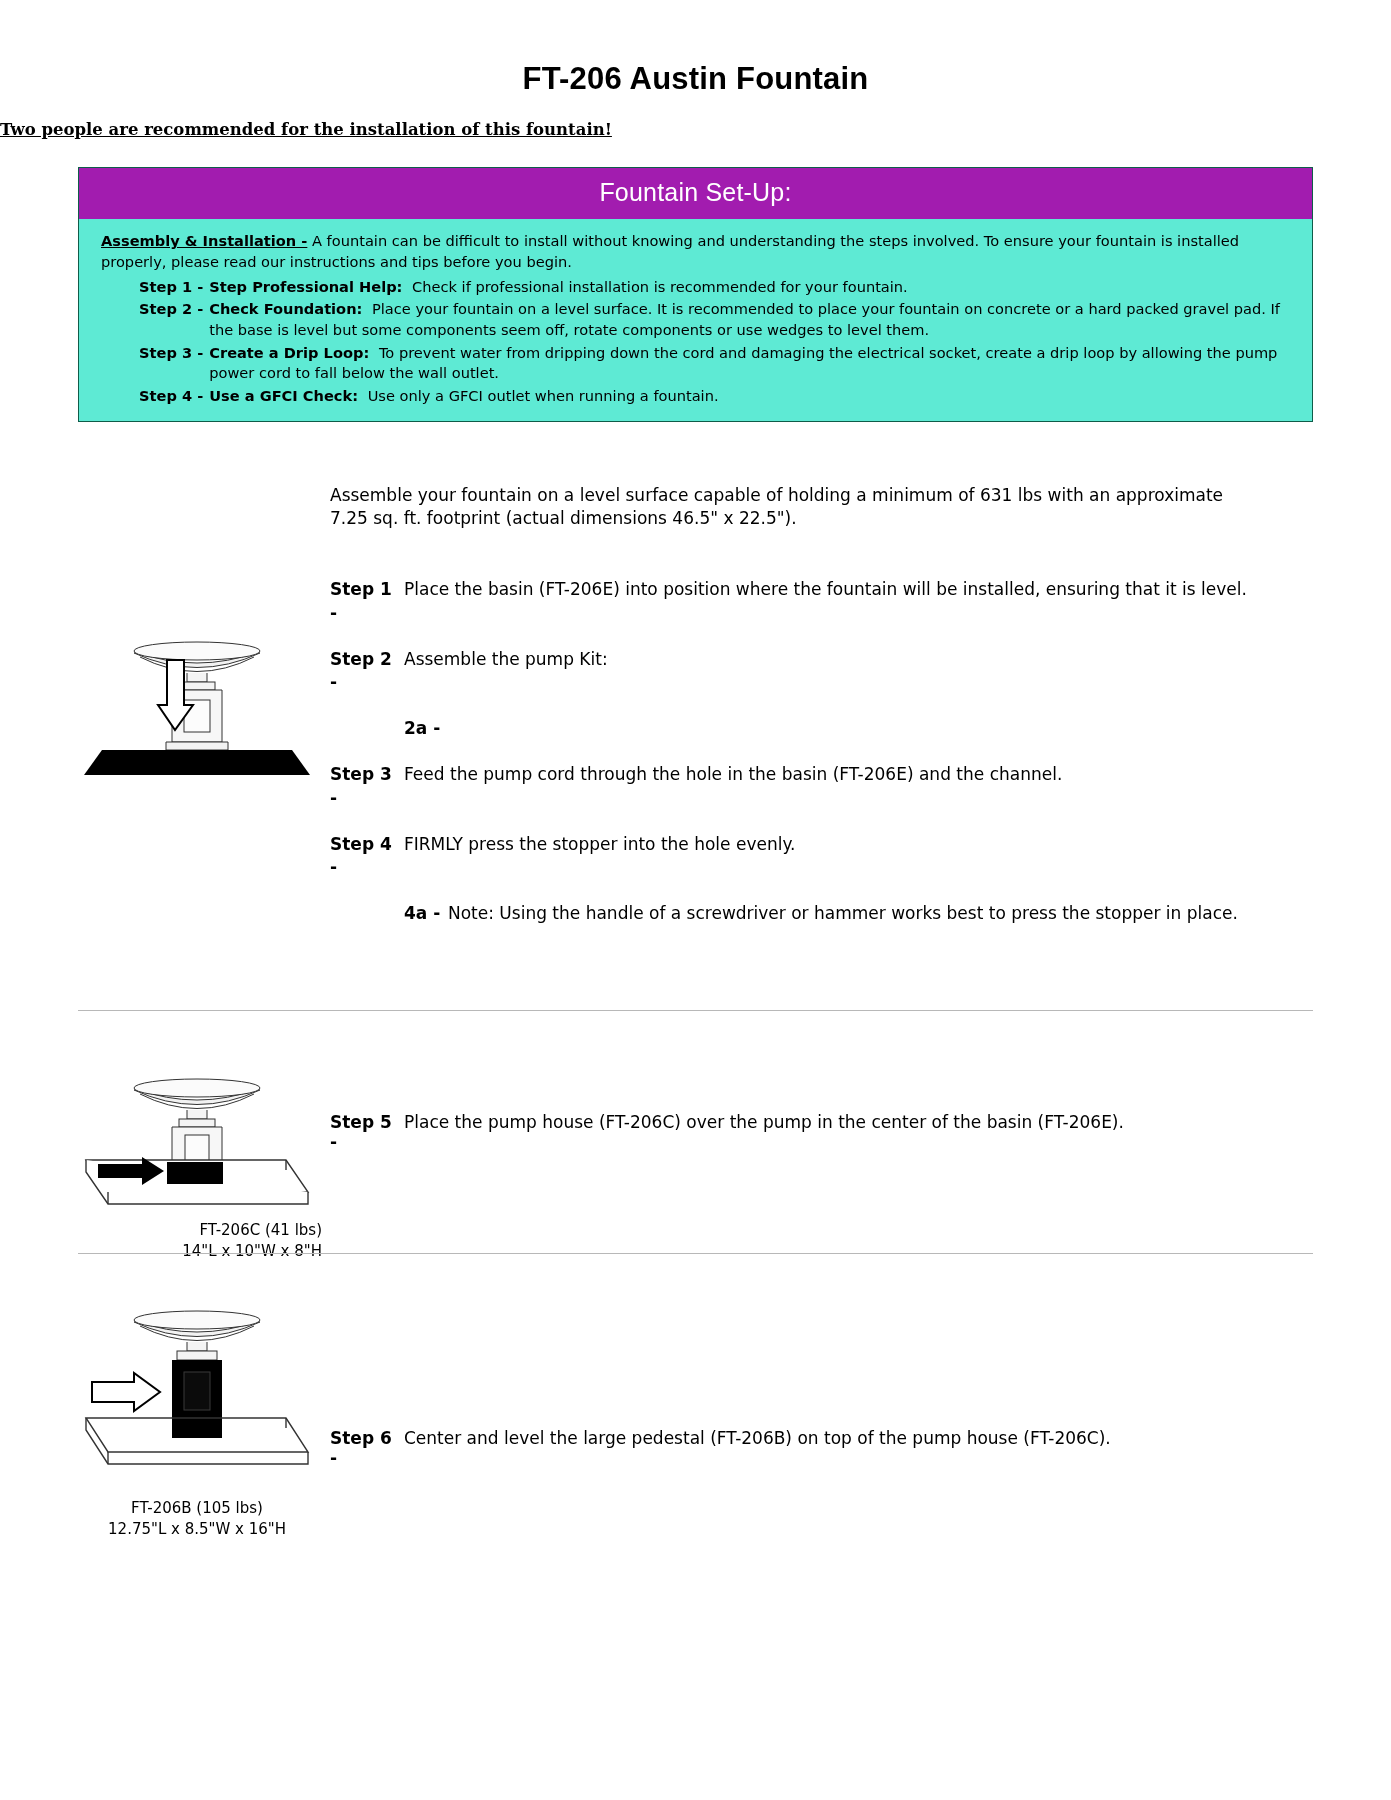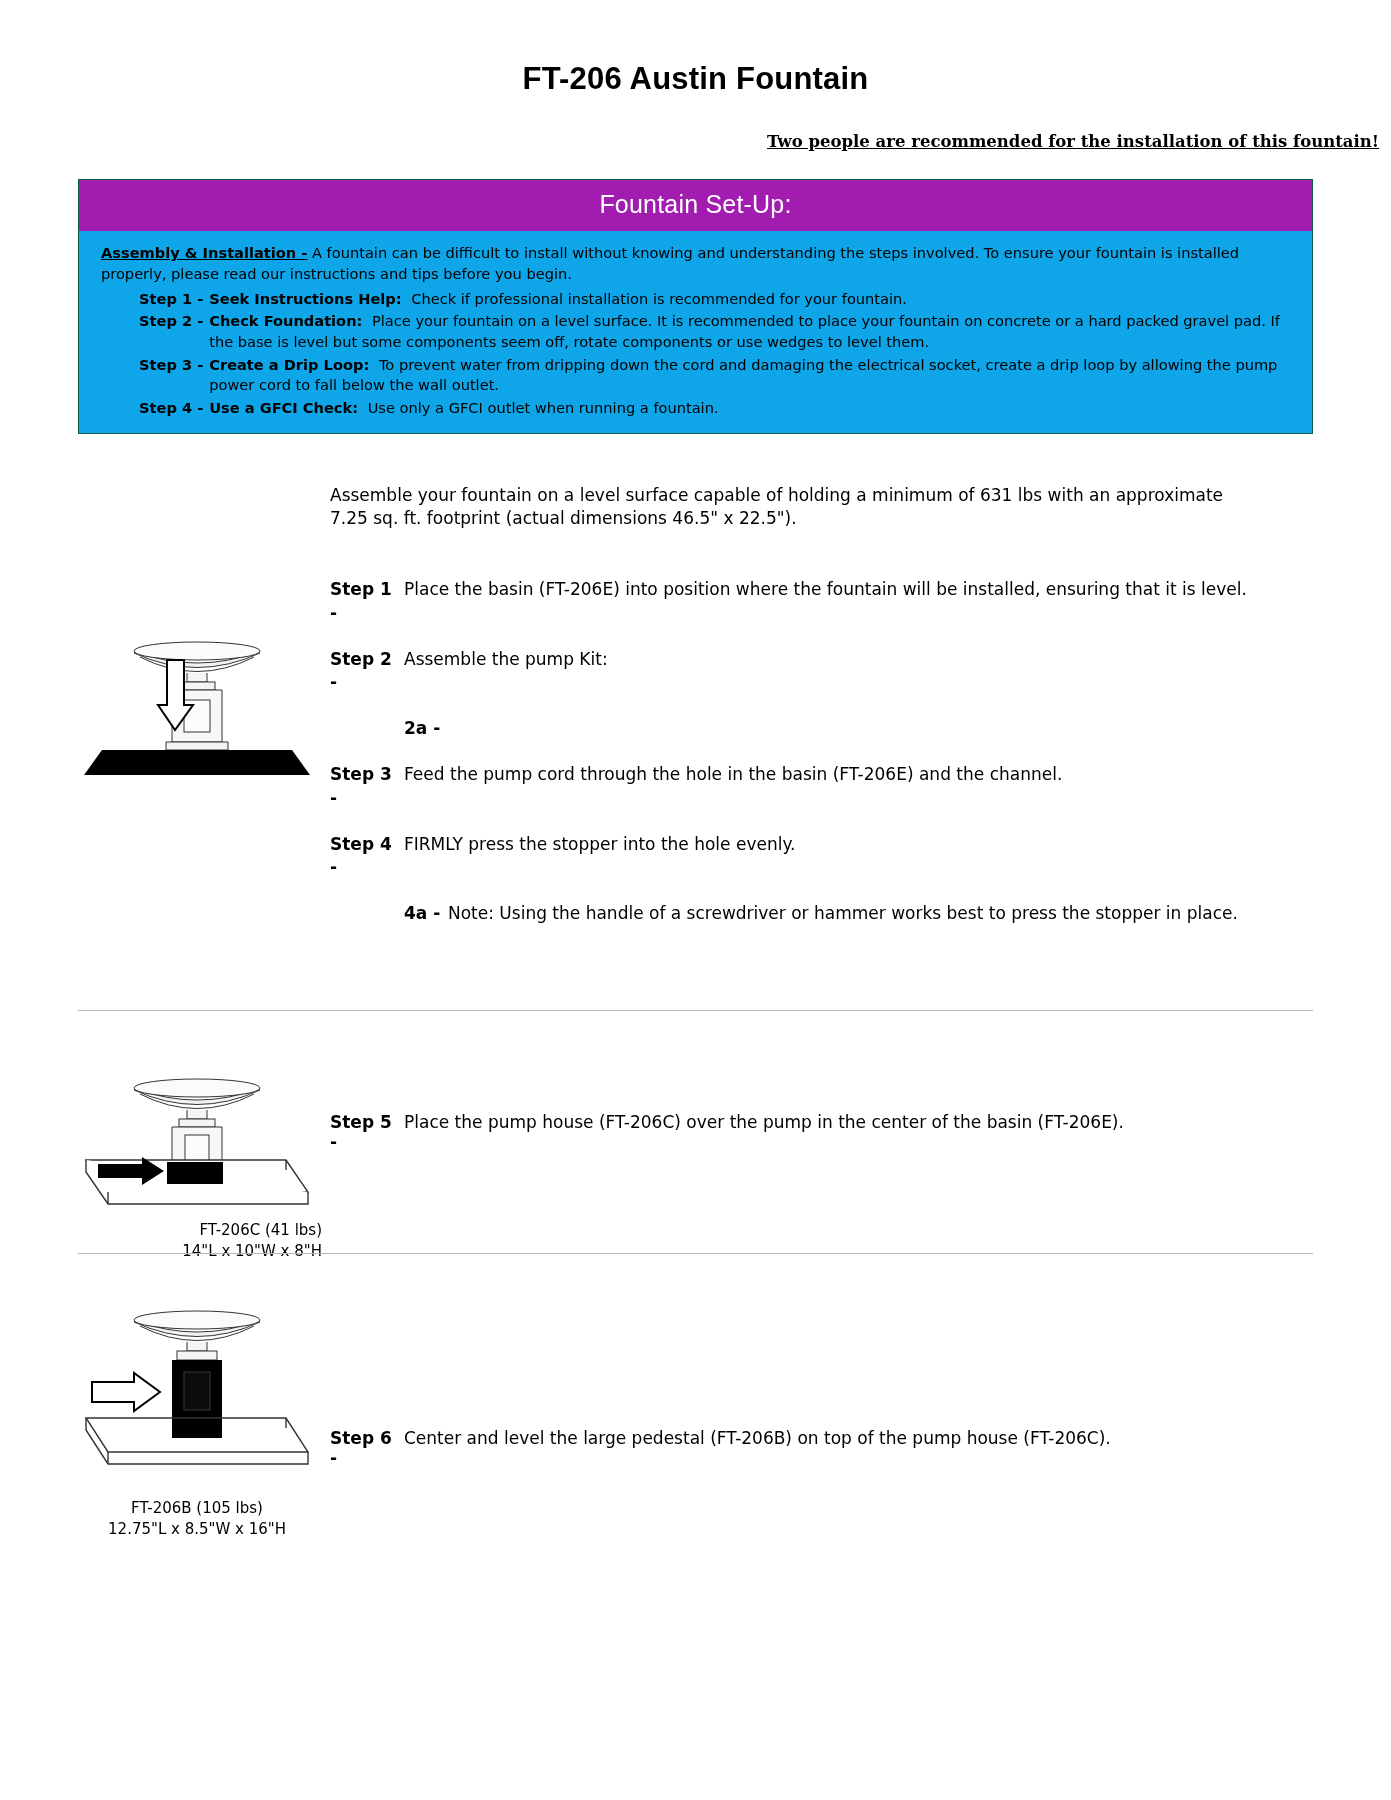--- a/index.html
+++ b/index.html
@@ -37,46 +37,46 @@
   .subtitle {
     text-align: center;
     font-family: "Liberation Sans", sans-serif;
     font-weight: normal;
     font-size: 30px;
     margin: 0;
     padding-top: 12px;
     line-height: 1.1;
   }
   .recommend {
-    text-align: right;
+    text-align: left;
     font-family: "DejaVu Serif", serif;
     font-weight: bold;
     font-size: 16.5px;
     text-decoration: underline;
-    margin: 12px;
+    margin: 0;
     padding-top: 24px;
   }
 
   
   .setup-box {
     margin: 28px 78px 0 78px;
     border: 1px solid #0f5c49;
     box-sizing: border-box;
   }
   .setup-header {
     background: #a21caf;
     color: #ffffff;
     text-align: center;
     font-family: "Liberation Sans", sans-serif;
     font-size: 25px;
     padding: 10px 0 12px 0;
     letter-spacing: 0.2px;
   }
   .setup-body {
-    background: #0ea5e9;
+    background: #5eead4;
     padding: 12px 16px 14px 16px;
     font-family: "DejaVu Sans", sans-serif;
     font-size: 14.6px;
     line-height: 1.42;
   }
   .setup-intro {
     margin: 0 0 4px 0;
     padding-left: 6px;
   }
   .setup-intro b {
@@ -198,21 +198,21 @@
     <div class="setup-header">Fountain Set-Up:</div>
     <div class="setup-body">
       <p class="setup-intro">
         <b>Assembly &amp; Installation -</b>
         <span>A fountain can be difficult to install without knowing and understanding the steps involved. To ensure your fountain is installed properly, please read our instructions and tips before you begin.</span>
       </p>
 
       <div class="step-line">
         <span class="lbl">Step 1 -</span>
         <span class="txt">
-          <b class="lbl2">Seek Instructions Help:</b>
+          <b class="lbl2">Step Professional Help:</b>
           <span>Check if professional installation is recommended for your fountain.</span>
         </span>
       </div>
 
       <div class="step-line">
         <span class="lbl">Step 2 -</span>
         <span class="txt">
           <b class="lbl2">Check Foundation:</b>
           <span>Place your fountain on a level surface. It is recommended to place your fountain on concrete or a hard packed gravel pad. If the base is level but some components seem off, rotate components or use wedges to level them.</span>
         </span>

